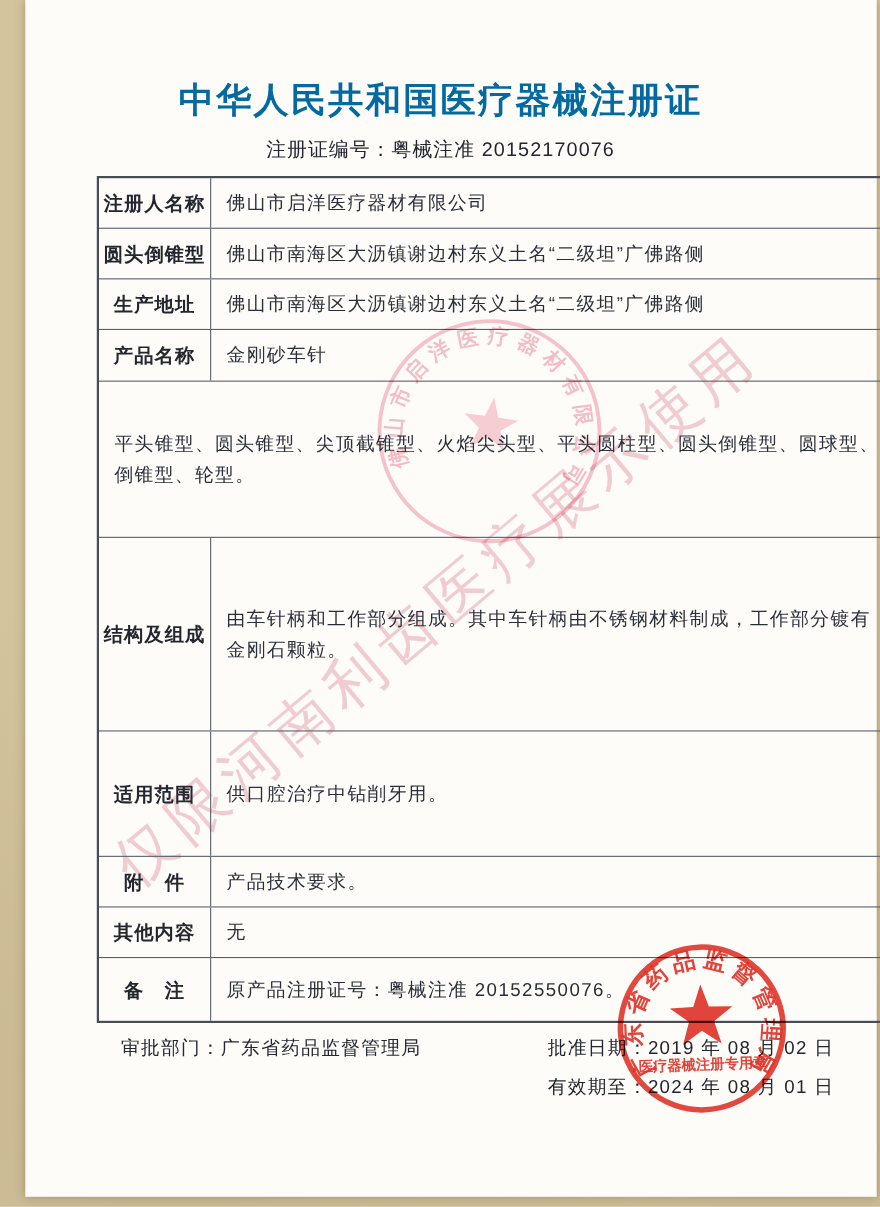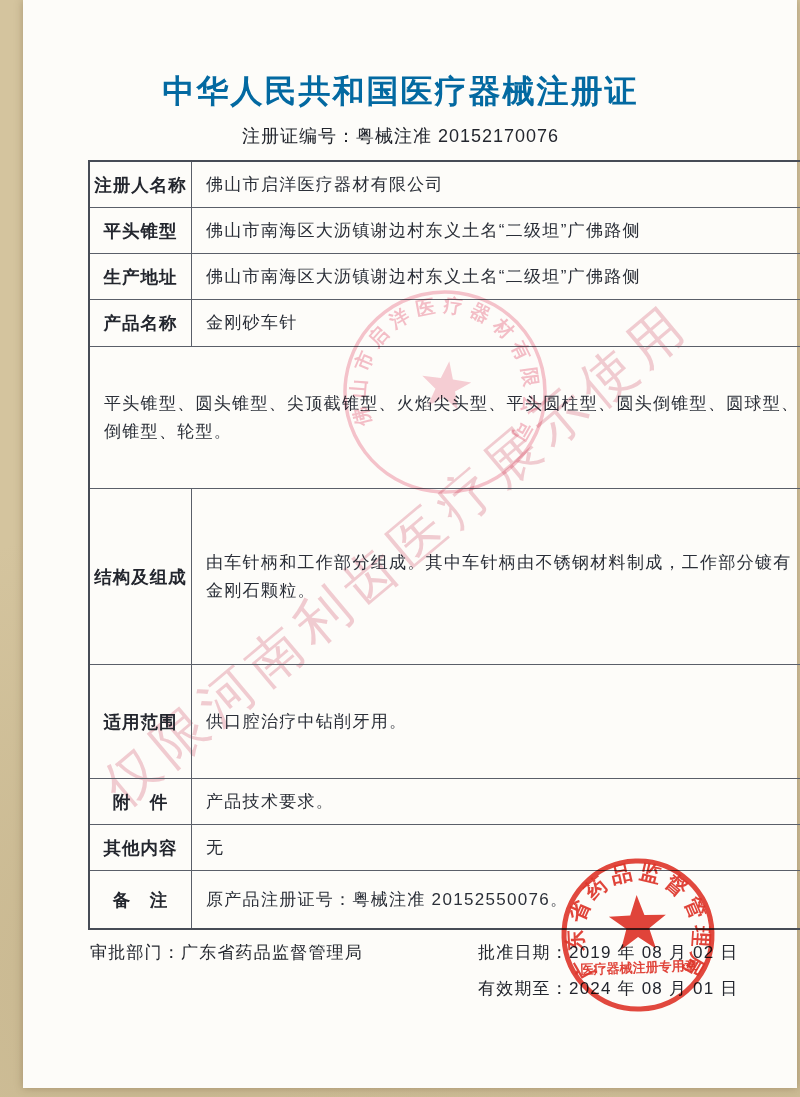--- a/index.html
+++ b/index.html
@@ -44,21 +44,21 @@
   .lbl{
     width:102px;flex:none;display:flex;align-items:center;justify-content:center;
     font-weight:bold;font-size:17.5px;color:#23262e;letter-spacing:1px;
     border-right:1px solid #5a5f69;box-sizing:border-box;text-align:center;
   }
   .val{
     flex:1;display:flex;align-items:center;
     padding:4px 10px 4px 14px;
     font-size:17px;color:#2b2f38;letter-spacing:1.3px;line-height:1.62;
   }
-  .footer-line{position:absolute;font-size:17px;color:#23262e;letter-spacing:1.2px;z-index:2;}
+  .footer-line{position:absolute;font-size:17px;color:#23262e;letter-spacing:1.2px;z-index:2;margin-left:20px;}
   .approval-dept{left:67px;top:941px;}
   .approval-date{left:455px;top:941px;}
   .valid-until{left:455px;top:977px;}
   .watermark{
     position:absolute;left:-30px;top:520px;width:800px;height:60px;
     text-align:center;font-size:54px;letter-spacing:8px;white-space:nowrap;
     color:rgba(233,173,183,.62);
     transform:rotate(-40deg);transform-origin:center;
     z-index:1;font-weight:normal;
   }
@@ -78,21 +78,21 @@
   <div class="cert-title">中华人民共和国医疗器械注册证</div>
 
   <div class="reg-no">注册证编号：粤械注准 20152170076</div>
 
   <div class="cert-table">
     <div class="row r1">
       <div class="lbl">注册人名称</div>
       <div class="val">佛山市启洋医疗器材有限公司</div>
     </div>
     <div class="row r2">
-      <div class="lbl">平头锥型</div>
+      <div class="lbl">圆头倒锥型</div>
       <div class="val">佛山市南海区大沥镇谢边村东义土名“二级坦”广佛路侧</div>
     </div>
     <div class="row r3">
       <div class="lbl">生产地址</div>
       <div class="val">佛山市南海区大沥镇谢边村东义土名“二级坦”广佛路侧</div>
     </div>
     <div class="row r4">
       <div class="lbl">产品名称</div>
       <div class="val">金刚砂车针</div>
     </div>

